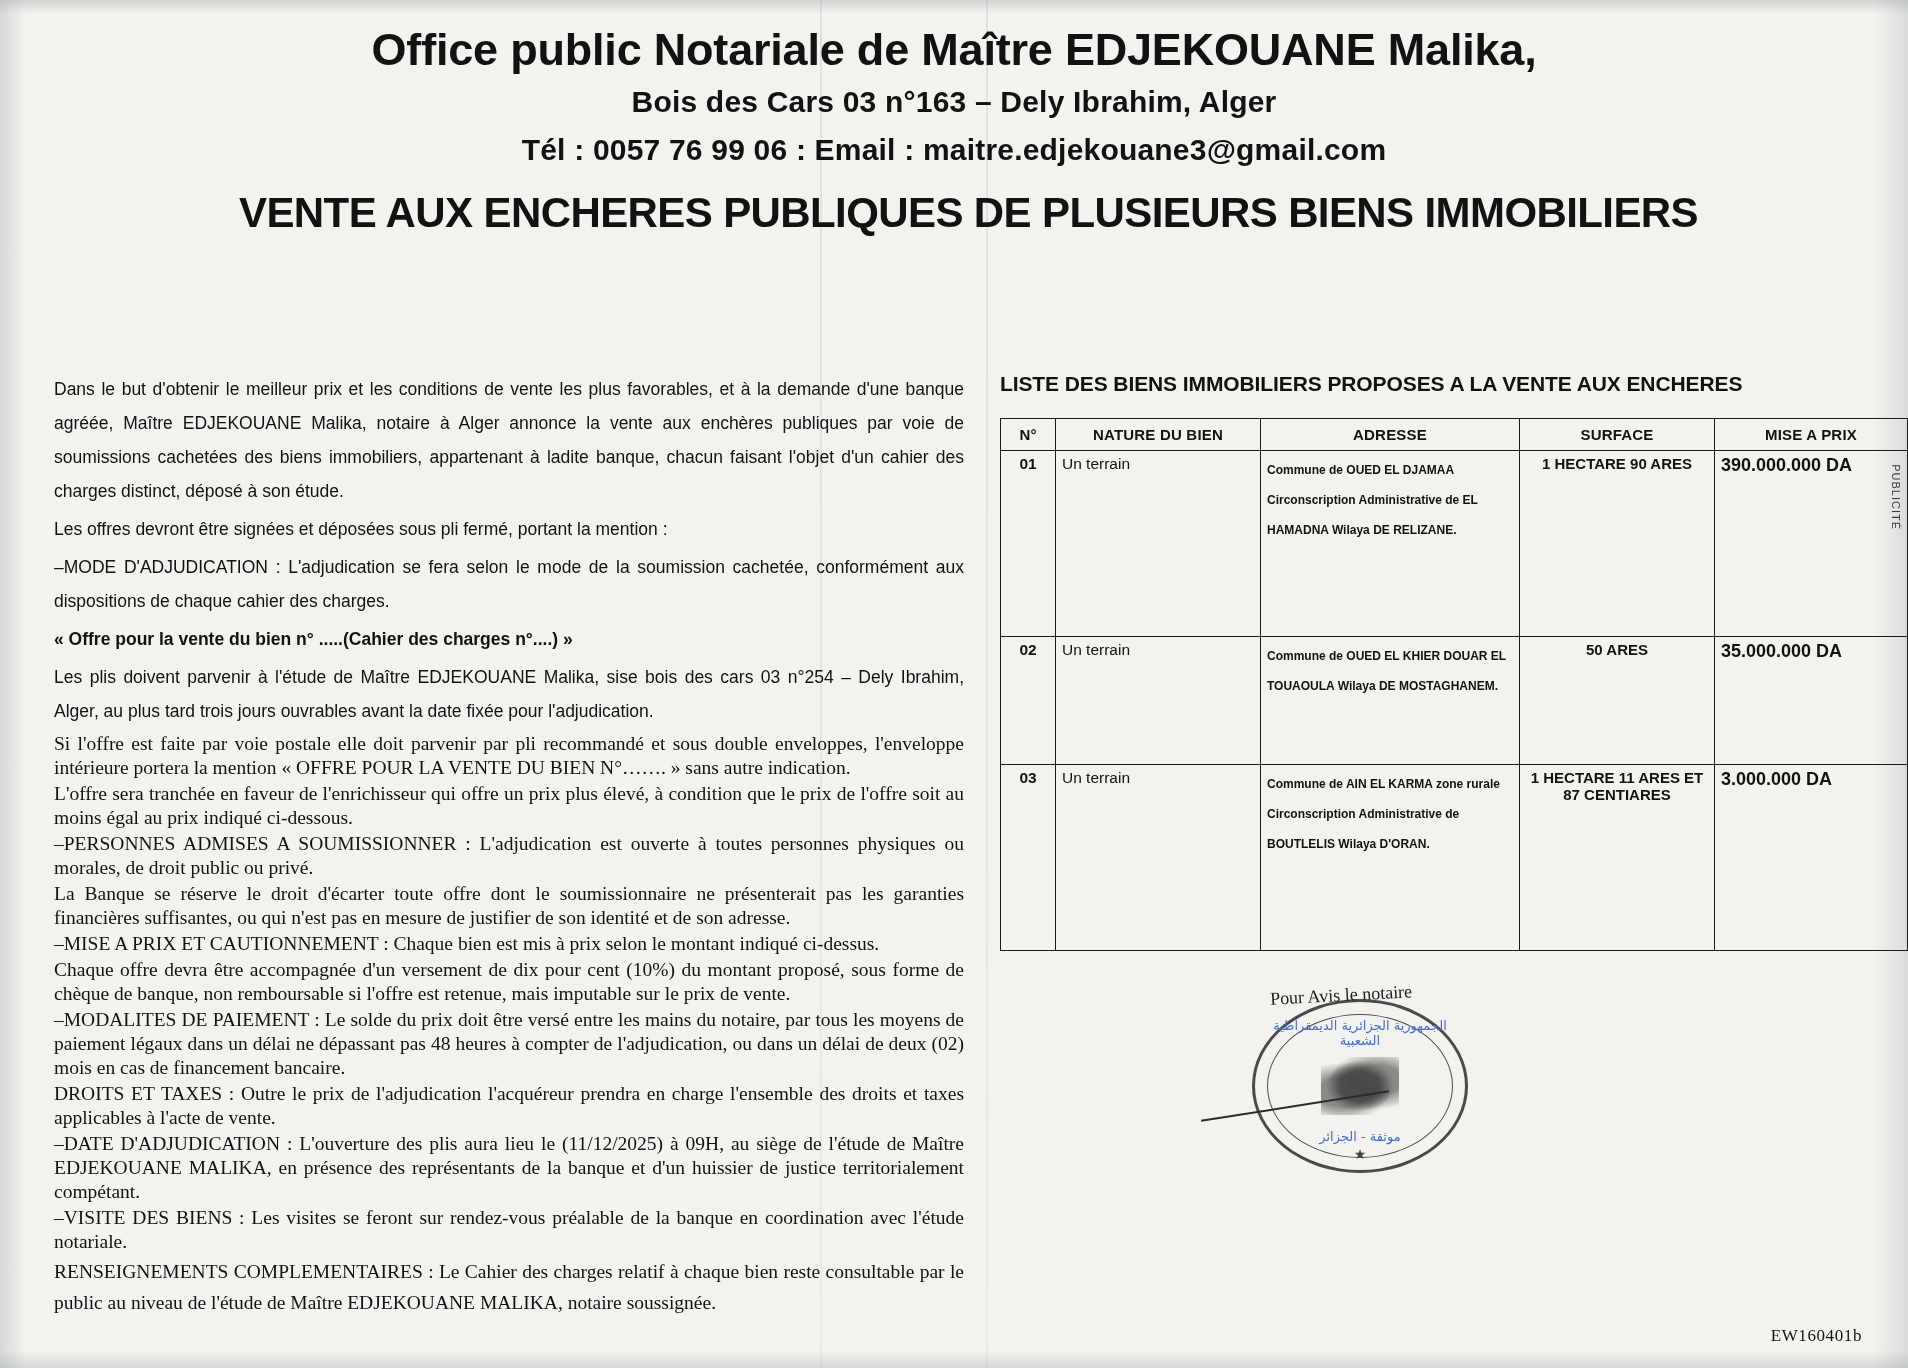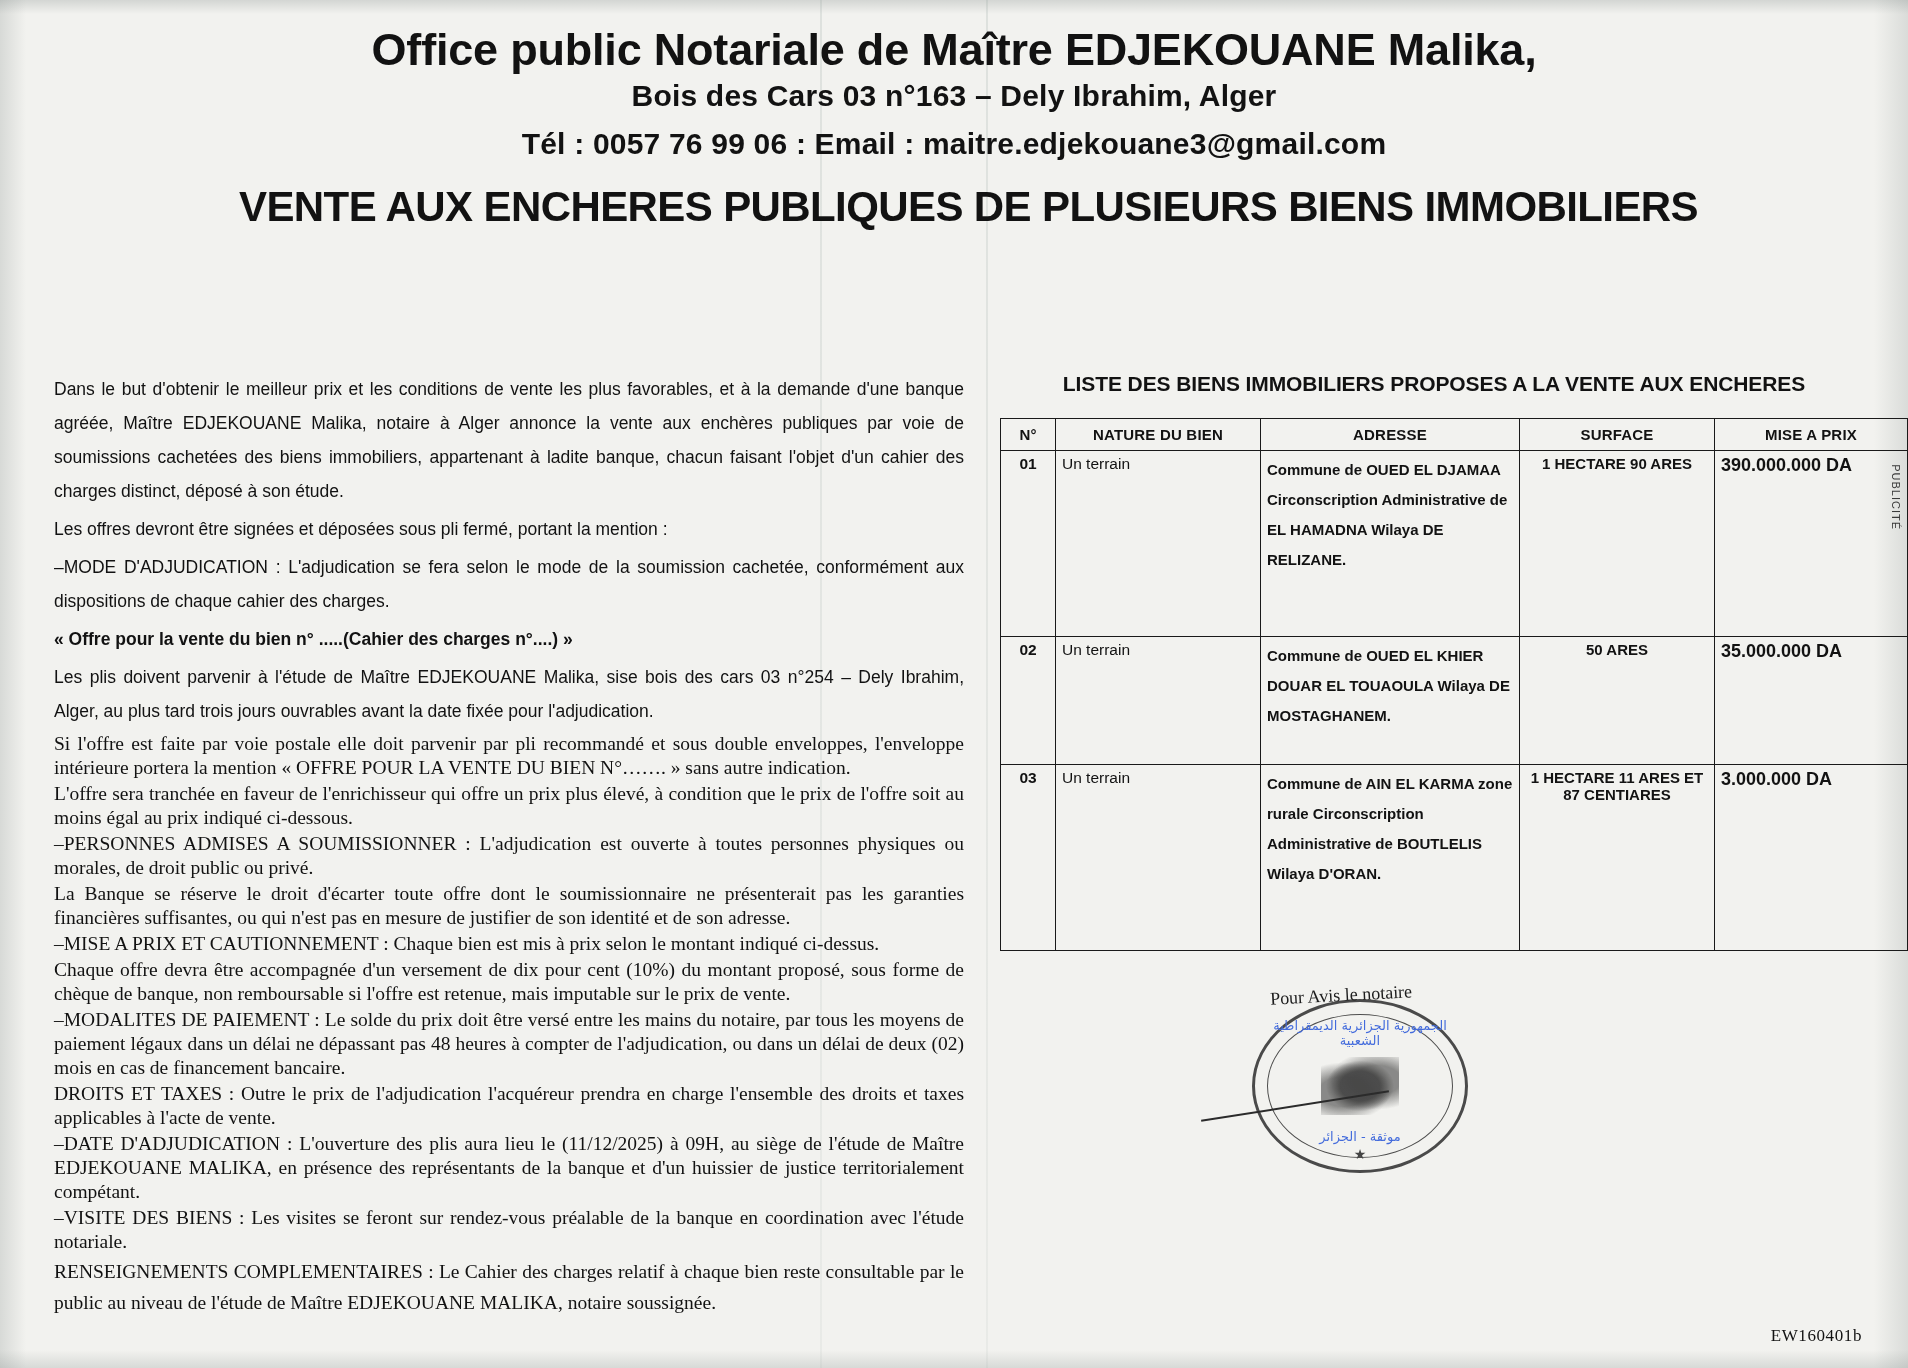--- a/index.html
+++ b/index.html
@@ -53,21 +53,21 @@
     font-weight: bold;
     font-size: 45px;
     letter-spacing: -0.2px;
     margin: 26px 40px 0 40px;
     line-height: 1.05;
   }
   .hdr-addr {
     text-align: center;
     font-weight: bold;
     font-size: 30px;
-    margin-top: 6px;
+    margin-top: 12px;
     letter-spacing: 0.2px;
   }
   .hdr-contact {
     text-align: center;
     font-weight: bold;
     font-size: 30px;
     margin-top: 14px;
     letter-spacing: 0.2px;
   }
   .banner {
@@ -112,21 +112,21 @@
     line-height: 24px;
     margin: 0 0 2px 0;
     text-align: justify;
   }
   .p-serif.jst { text-align: justify; }
 
   
   .list-title {
     font-weight: bold;
     font-size: 21px;
-    text-align: center;
+    text-align: left;
     margin: 0 0 22px 0;
     letter-spacing: -0.1px;
   }
   table.goods {
     border-collapse: collapse;
     width: 862px;
     table-layout: fixed;
     font-size: 15.5px;
   }
   table.goods th, table.goods td {
@@ -141,21 +141,21 @@
     padding: 7px 4px;
     letter-spacing: 0.2px;
   }
   th.c-num   { width: 46px; }
   th.c-nat   { width: 196px; }
   th.c-addr  { width: 250px; }
   th.c-surf  { width: 186px; }
   th.c-price { width: 184px; }
   td.c-num   { text-align: center; font-weight: bold; font-size: 15.5px; margin-left: 28px; }
   td.c-nat   { font-size: 15.5px; }
-  td.c-addr  { font-weight: bold; font-size: 15px; line-height: 30px; }
+  td.c-addr  { font-weight: bold; font-size: 12px; line-height: 30px; }
   td.c-surf  { text-align: center; font-weight: bold; font-size: 15px; }
   td.c-price { text-align: left; font-weight: bold; font-size: 18px; }
 
   
   .sign-wrap {
     position: relative;
     margin-top: 26px;
     height: 210px;
   }
   .sign-text {

